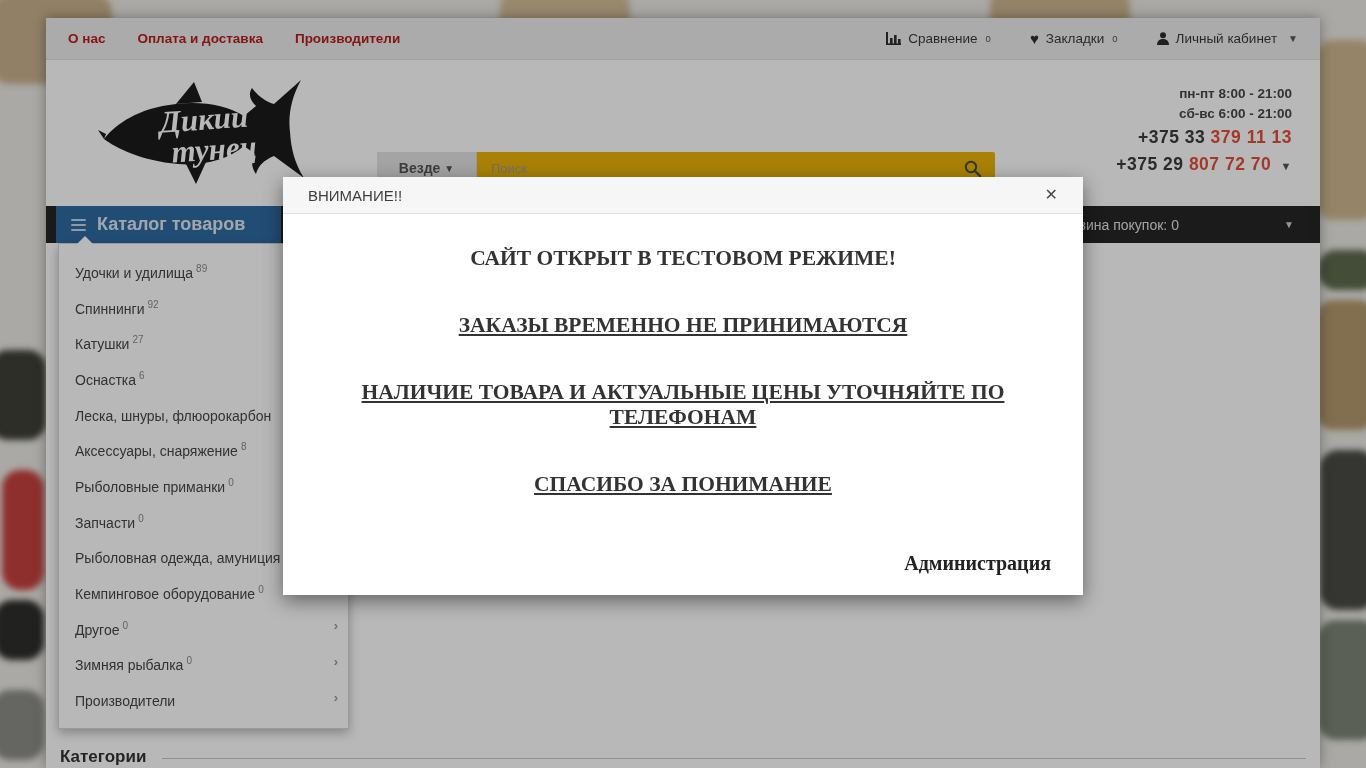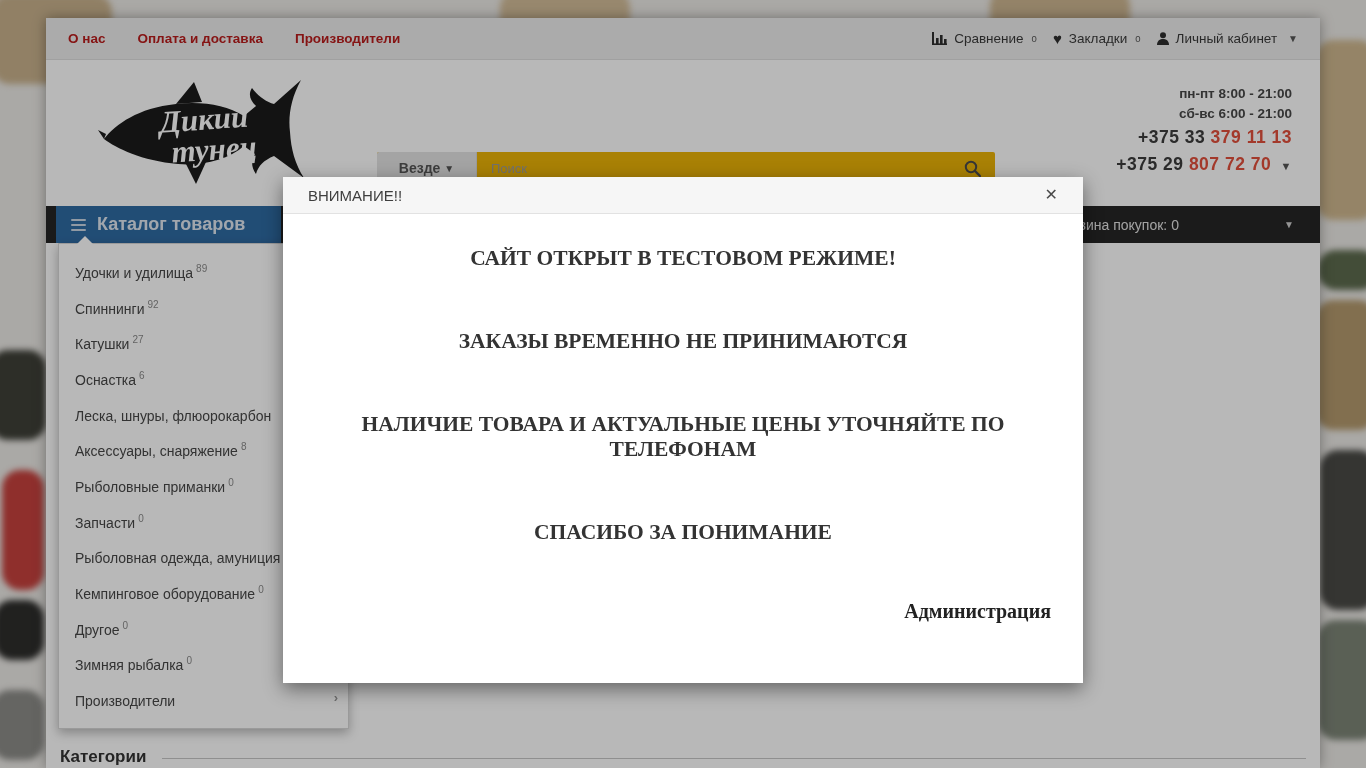--- a/index.html
+++ b/index.html
@@ -11,21 +11,21 @@
 
   
   .page { position:absolute; left:46px; top:18px; width:1274px; height:750px;
           background:#ffffff; box-shadow:0 0 12px rgba(0,0,0,.35); z-index:2; }
 
   
   .topbar { height:42px; background:#ededed; border-bottom:1px solid #dedede;
             display:flex; align-items:center; padding:0 22px; }
   .topbar-links { display:flex; gap:32px; }
   .toplink { font-size:13.5px; font-weight:bold; color:#b91c1c; cursor:pointer; }
-  .topbar-right { margin-left:auto; display:flex; gap:16px; align-items:center; }
+  .topbar-right { margin-left:auto; display:flex; gap:39px; align-items:center; }
   .topmini { display:flex; align-items:center; gap:7px; font-size:13.5px; color:#3a3a3a; cursor:pointer; }
   .topmini sup { font-size:9.5px; color:#555; margin-left:1px; }
   .icon-heart { font-size:15px; line-height:1; color:#2f2f2f; }
   .chev { font-size:10px; color:#555; margin-left:4px; }
 
   
   .header { position:relative; height:146px; background:#fff; }
   .logo { position:absolute; left:52px; top:12px; width:212px; height:122px; cursor:pointer; }
   .searchbar { position:absolute; left:331px; top:92px; width:618px; height:32px;
                display:flex; background:#eab308; border-radius:2px; overflow:hidden; }
@@ -75,24 +75,24 @@
   
   .dim { position:absolute; inset:0; background:rgba(0,0,0,.28); z-index:40; }
 
   
   .modal { position:absolute; left:283px; top:177px; width:800px; z-index:60; background:#fff;
            box-shadow:0 6px 18px rgba(0,0,0,.45); }
   .modal-head { height:37px; background:#f6f6f6; border-bottom:1px solid #e2e2e2;
                 display:flex; align-items:center; padding:0 25px; }
   .modal-title { font-size:15px; color:#3e3e3e; }
   .modal-close { margin-left:auto; font-size:16px; color:#4a4a4a; cursor:pointer; line-height:1; }
-  .modal-body { padding:32px 30px 60px; text-align:center;
+  .modal-body { padding:32px 30px 20px; text-align:center;
                 font-family:"Liberation Serif", serif; font-weight:bold; color:#333; }
   .m-line { font-size:21.5px; line-height:25px; }
-  .m-line + .m-line { margin-top:58px; }
+  .m-line + .m-line { margin-top:42px;text-decoration:underline; }
   .m-wrap { max-width:690px; margin-left:auto; margin-right:auto; }
   .m-sign { margin-top:55px; text-align:right; font-size:20px; color:#222; padding-right:2px; }
 
   svg { display:block; }
 </style>
 </head>
 <body>
 
 <div class="blob" style="left:-8px; top:-6px; width:120px; height:90px; background:#c9b28d;"></div>
 <div class="blob" style="left:500px; top:-10px; width:130px; height:60px; background:#d3bd99;"></div>

